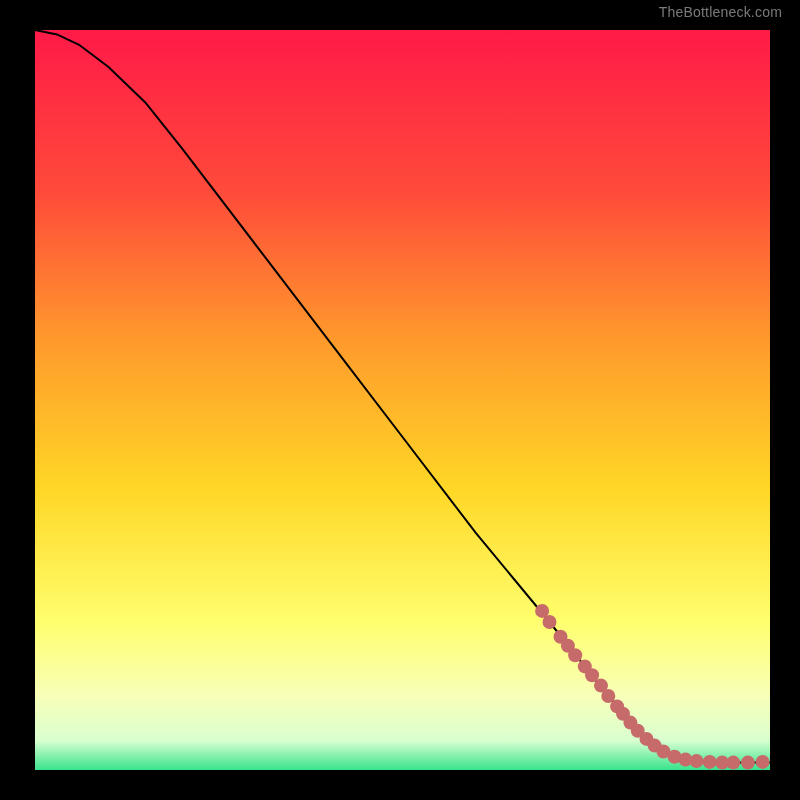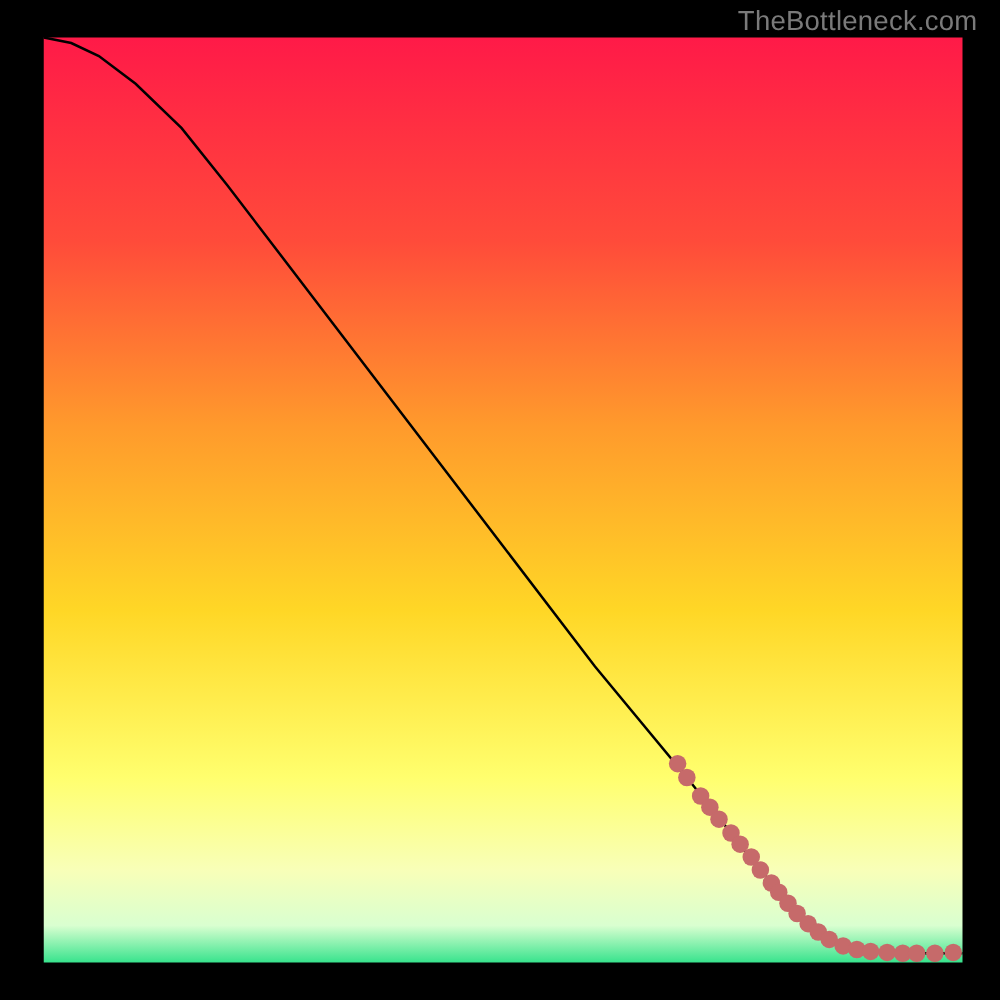--- a/index.html
+++ b/index.html
@@ -14,21 +14,21 @@
   .frame {
     position: relative;
     width: 800px;
     height: 800px;
   }
   .watermark {
     position: absolute;
     top: 4px;
     right: 18px;
     color: #7a7a7a;
-    font-size: 22px;
+    font-size: 14px;
     letter-spacing: 0.2px;
     z-index: 3;
   }
   svg.plot {
     position: absolute;
     left: 0;
     top: 0;
     width: 800px;
     height: 800px;
   }

